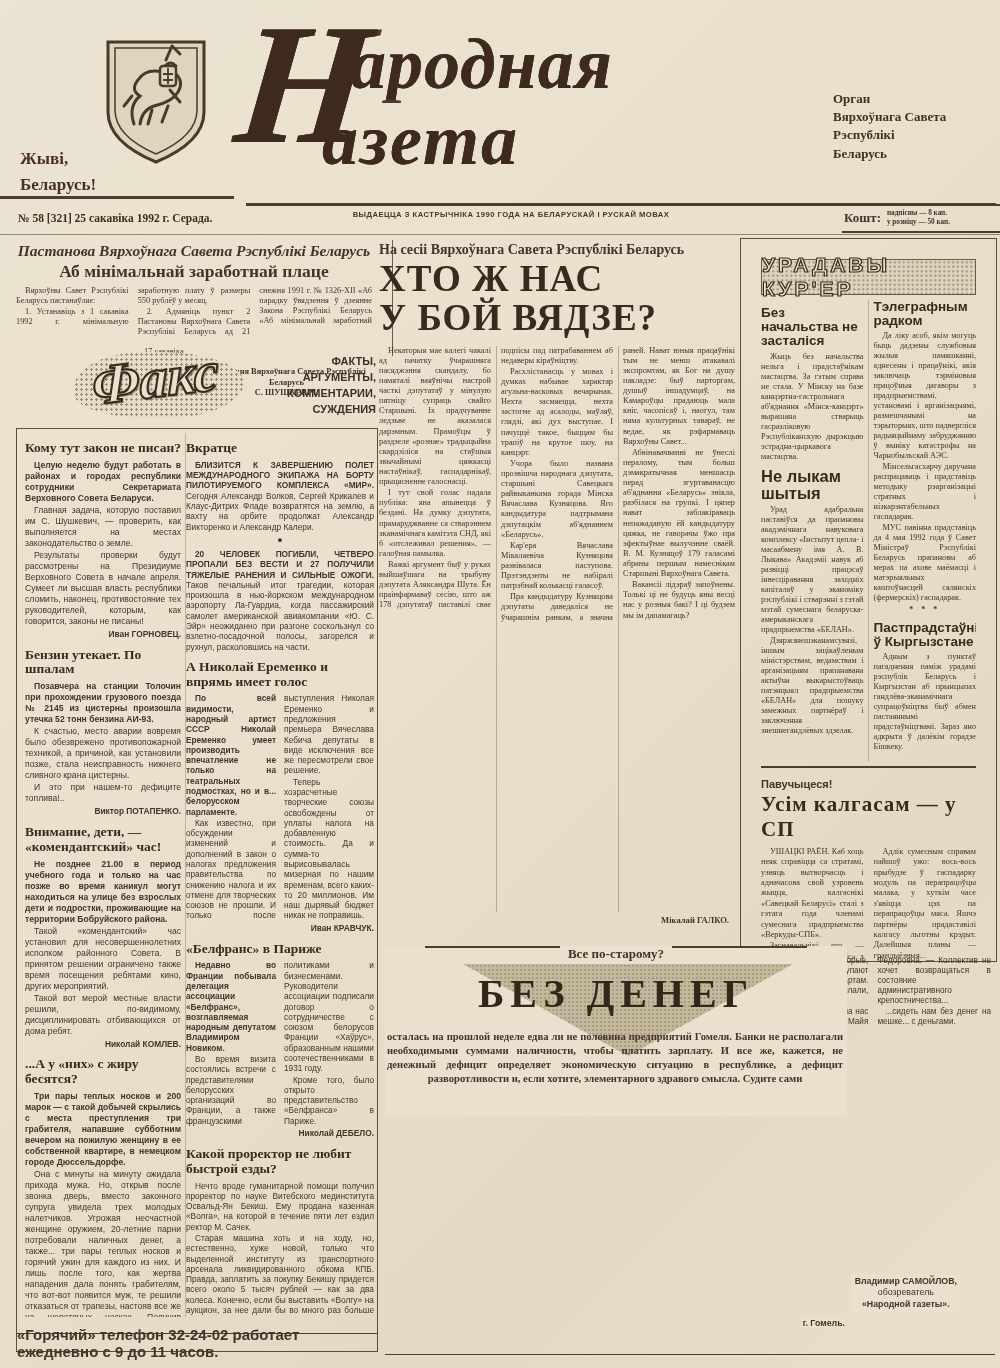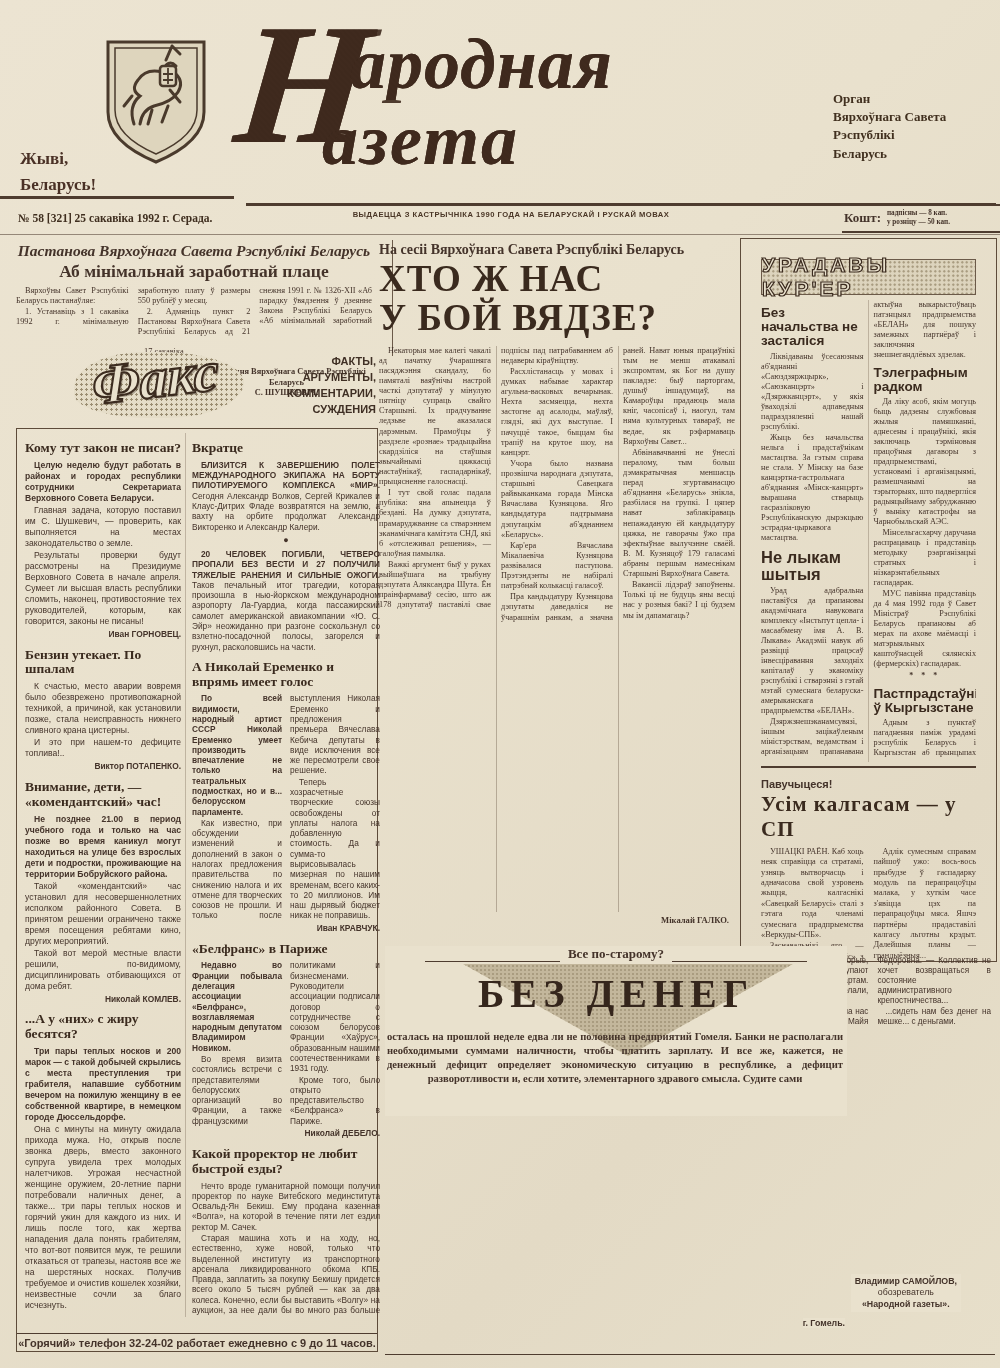--- a/index.html
+++ b/index.html
@@ -79,37 +79,37 @@
   #faksblob{position:absolute;left:4px;top:2px;width:170px;height:66px;border-radius:45% 55% 50% 50%/60% 50% 60% 40%;
      background:radial-gradient(circle,#9a8d71 1.2px,transparent 1.4px) 0 0/5px 5px,#e5ddc8;}
   #fakstext{position:absolute;left:22px;top:-4px;font-size:56px;font-weight:bold;font-style:italic;
      transform:rotate(-7deg) skewX(-6deg);color:#e9e1cd;-webkit-text-stroke:2.2px #3c2c20;text-shadow:2px 2px 0 #3c2c2055;}
   #fakstag{position:absolute;right:0;top:4px;text-align:right;font-family:"Liberation Sans","DejaVu Sans",sans-serif;
      font-weight:bold;font-size:11px;line-height:1.45;color:#3f2f24;}
   #fakstag div:nth-child(3){padding-right:-4px;}
   #faksbox{left:16px;top:428px;width:362px;height:924px;border:1px solid #5d4b3a;box-sizing:border-box;
      font-family:"Liberation Sans","DejaVu Sans",sans-serif;}
   #faksL{position:absolute;left:8px;top:4px;width:156px;height:884px;overflow:hidden;font-size:8.6px;line-height:1.28;}
-  #faksR{position:absolute;left:168px;top:4px;width:188px;height:884px;overflow:hidden;border-left:1px solid #6b5a4955;padding-left:6px;font-size:8.3px;line-height:1.24;}
+  #faksR{position:absolute;left:168px;top:4px;width:188px;height:884px;overflow:hidden;border-left:1px solid #6b5a4955;font-size:8.3px;line-height:1.24;}
   .fh{font-family:"Liberation Serif","DejaVu Serif",serif;font-weight:bold;font-size:13.5px;line-height:1.1;margin:8px 0 4px;color:var(--head);}
   .lead{font-weight:bold;}
   .fbyline{text-align:right;font-weight:bold;font-size:8.4px;margin:2px 0 4px;}
   .dotdiv{text-align:center;margin:3px 0;font-size:9px;}
   .twocol{columns:2;column-gap:8px;}
   #hotline{position:absolute;left:0;right:0;bottom:0;height:17px;border-top:1.5px solid var(--rule);
-     display:flex;align-items:center;justify-content:center;font-weight:bold;font-size:11px;}
+     display:flex;align-items:center;justify-content:center;font-weight:bold;font-size:15px;}
 
   
   #bez{left:385px;top:946px;width:610px;height:408px;border-bottom:1.5px solid var(--rule);
      font-family:"Liberation Sans","DejaVu Sans",sans-serif;}
   #bez .cols{position:absolute;left:2px;top:10px;width:604px;height:352px;columns:5;column-gap:9px;
      font-size:8.2px;line-height:1.22;overflow:hidden;}
   #bez .cols p{margin:0 0 1px;text-indent:8px;text-align:justify;}
   #bezbanner{position:absolute;left:0;top:0;width:462px;height:170px;background:var(--paper);z-index:2;}
-  #bezkick{display:flex;align-items:flex-end;gap:8px;margin:0 40px;}
+  #bezkick{display:flex;align-items:flex-start;gap:8px;margin:0 40px;}
   #bezkick .ln{flex:1;height:1.5px;background:var(--rule);}
   #bezkick span{font-family:"Liberation Serif","DejaVu Serif",serif;font-weight:bold;font-size:13px;white-space:nowrap;}
   #beztri{position:absolute;left:78px;top:18px;width:330px;height:92px;
      background:radial-gradient(circle,#a99c80 1px,transparent 1.2px) 0 0/4px 4px,#c3b79c;
      clip-path:polygon(0 0,100% 0,50% 100%);}
   #bezhl{position:absolute;left:0;top:24px;width:462px;text-align:center;
      font-family:"Liberation Serif","DejaVu Serif",serif;font-weight:bold;font-size:40px;letter-spacing:6px;color:#35261c;}
   #bezlead{position:absolute;left:2px;top:84px;width:456px;font-family:"Liberation Serif","DejaVu Serif",serif;
      font-weight:bold;font-size:10.6px;line-height:1.32;text-align:justify;text-align-last:center;}
   #bezby{position:absolute;right:34px;bottom:42px;z-index:3;background:var(--paper);padding:2px 4px;
@@ -204,21 +204,20 @@
     <div class="byline">Мікалай ГАЛКО.</div>
   </section>
 
   <aside id="courier" class="abs">
     <div class="bar">
       <span>УРАДАВЫ КУР'ЕР</span>
     </div>
     <div class="flow just">
       <h3>Без начальства не засталіся</h3>
       <div>
-          <p>Ліквідаваны ўсесаюзныя аб'яднанні «Саюздзяржцырк», «Саюзканцэрт» і «Дзяржканцэрт», у якія ўваходзілі адпаведныя падраздзяленні нашай рэспублікі.</p>
           <p>Жыць без начальства нельга і прадстаўнікам мастацтва. За гэтым справа не стала. У Мінску на базе канцэртна-гастрольнага аб'яднання «Мінск-канцэрт» вырашана стварыць гасразліковую Рэспубліканскую дырэкцыю эстрадна-цыркавога мастацтва.</p>
         </div>
       <h3 class="bigh">Не лыкам шытыя</h3>
       <div>
           <p>Урад адабральна паставіўся да прапановы акадэмічнага навуковага комплексу «Інстытут цепла- і масаабмену імя А. В. Лыкава» Акадэміі навук аб развіцці працэсаў інвесціравання заходніх капіталаў у эканоміку рэспублікі і стварэнні з гэтай мэтай сумеснага беларуска-амерыканскага прадпрыемства «БЕЛАН».</p>
           <p>Дзяржзнешэканамсувязі, іншым зацікаўленым міністэрствам, ведамствам і арганізацыям прапанавана актыўна выкарыстоўваць патэнцыял прадпрыемства «БЕЛАН» для пошуку замежных партнёраў і заключэння знешнегандлёвых здзелак.</p>
         </div>
       <h3>Тэлеграфным радком</h3>
       <div>
           <p>Да ліку асоб, якім могуць быць дадзены службовыя жылыя памяшканні, аднесены і працаўнікі, якія заключаць тэрміновыя працоўныя дагаворы з прадпрыемствамі, установамі і арганізацыямі, размешчанымі на тэрыторыях, што падвергліся радыяцыйнаму забруджанню ў выніку катастрофы на Чарнобыльскай АЭС.</p>
@@ -261,20 +260,21 @@
     <div id="faksL" class="just">
       <div class="fh">Кому тут закон не писан?</div>
       <p class="lead">Целую неделю будут работать в районах и городах республики сотрудники Секретариата Верховного Совета Беларуси.</p>
       <div>
           <p>Главная задача, которую поставил им С. Шушкевич, — проверить, как выполняется на местах законодательство о земле.</p>
           <p>Результаты проверки будут рассмотрены на Президиуме Верховного Совета в начале апреля. Сумеет ли высшая власть республики сломить, наконец, противостояние тех руководителей, которым, как говорится, законы не писаны!</p>
         </div>
       <div class="fbyline">Иван ГОРНОВЕЦ.</div>
 
       <div class="fh">Бензин утекает. По шпалам</div>
+      <p class="lead">Позавчера на станции Толочин при прохождении грузового поезда № 2145 из цистерны произошла утечка 52 тонн бензина АИ-93.</p>
       <div>
           <p>К счастью, место аварии вовремя было обезврежено противопожарной техникой, а причиной, как установили позже, стала неисправность нижнего сливного крана цистерны.</p>
           <p>И это при нашем-то дефиците топлива!..</p>
         </div>
       <div class="fbyline">Виктор ПОТАПЕНКО.</div>
 
       <div class="fh">Внимание, дети, — «комендантский» час!</div>
       <p class="lead">Не позднее 21.00 в период учебного года и только на час позже во время каникул могут находиться на улице без взрослых дети и подростки, проживающие на территории Бобруйского района.</p>
       <div>
           <p>Такой «комендантский» час установил для несовершеннолетних исполком районного Совета. В принятом решении ограничено также время посещения ребятами кино, других мероприятий.</p>

